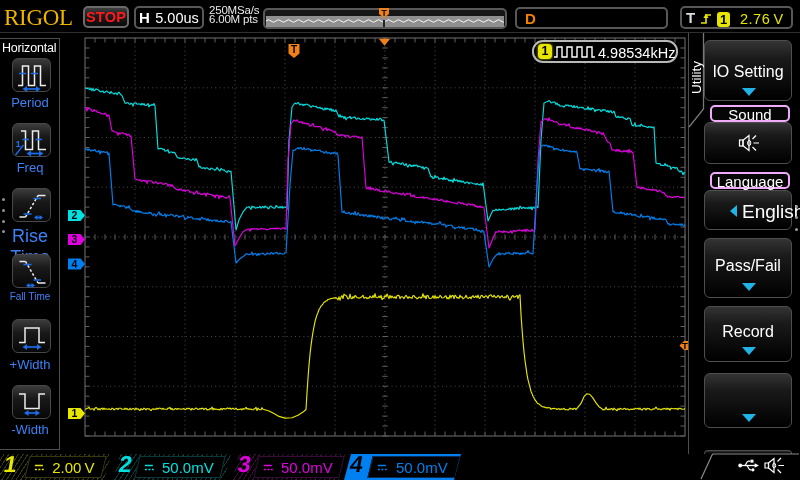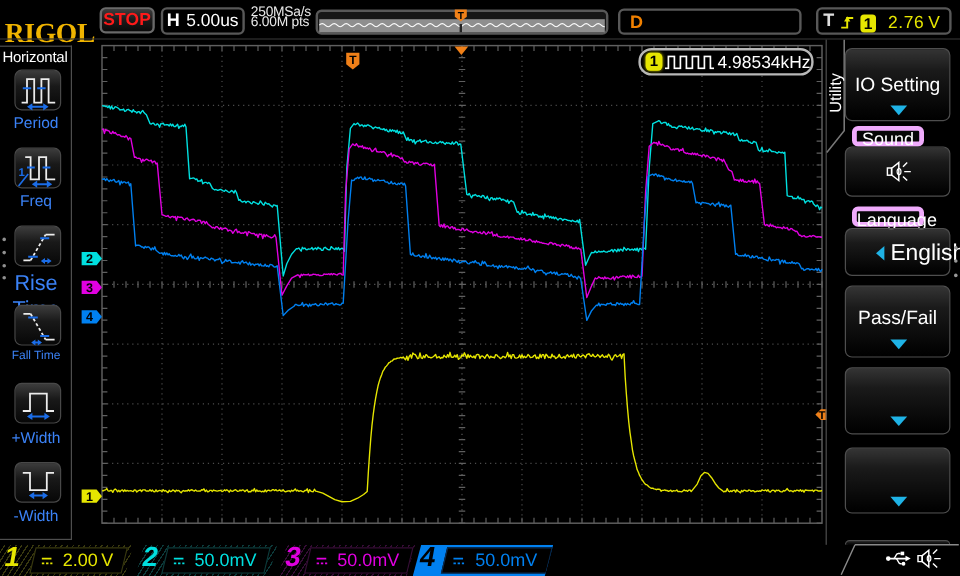--- a/index.html
+++ b/index.html
@@ -2,37 +2,37 @@
 <html><head><meta charset="utf-8">
 <style>
 *{margin:0;padding:0;box-sizing:border-box}
 html,body{width:800px;height:480px;background:#000;overflow:hidden;
  font-family:"Liberation Sans",sans-serif;position:relative}
 .abs{position:absolute}
 .box{border:2px solid #585858;border-radius:5px;background:#000}
 .topbtn{background:linear-gradient(#3e3e3e,#1c1c1c 45%,#0a0a0a)}
 .menubtn{position:absolute;left:704px;width:88px;border:1px solid #4e4e4e;border-radius:6px;
  background:linear-gradient(#343434,#1a1a1a 30%,#050505 85%,#000);color:#fff;text-align:center}
-.mlabel{position:absolute;left:710px;width:60px;border:4px solid #f0abfc;border-radius:5px;
+.mlabel{position:absolute;left:710px;width:80px;border:2px solid #f0abfc;border-radius:5px;
  background:#060606;color:#fff;text-align:center;font-size:15px}
 .tri-dn{width:0;height:0;border-left:7px solid transparent;border-right:7px solid transparent;
  border-top:8px solid #1fb3e6;position:absolute}
 .sbtn{position:absolute;left:12px;width:39px;height:34px;border:1px solid #484848;border-radius:6px;
  background:linear-gradient(#3c3c3c,#191919 40%,#070707)}
 .slab{position:absolute;left:0;width:60px;text-align:center;color:#3b82f6;font-size:13px}
 .chblk{position:absolute;top:454px;height:26px}
 .chnum{position:absolute;font-size:23px;font-weight:bold;transform:skewX(-10deg)}
 .vbox{position:absolute;top:1.5px;height:22px;background:#000;transform:skewX(-13.5deg);
  display:flex;align-items:center}
 </style>
 </head>
 <body>
 
-<div class="abs" style="left:4px;top:15px;width:78px;height:24px;color:#f0b400;
- font-family:'Liberation Serif',serif;font-weight:bold;font-size:23px;letter-spacing:-0.3px">RIGOL</div>
+<div class="abs" style="left:4px;top:5px;width:78px;height:24px;color:#f0b400;
+ font-family:'Liberation Serif',serif;font-weight:normal;font-size:23px;letter-spacing:-0.3px">RIGOL</div>
 <div class="abs topbtn" style="left:83px;top:6px;width:46px;height:22px;border:2px solid #6a6a6a;
  border-radius:5px;color:#ff1a1a;font-weight:bold;font-size:14.5px;text-align:center;
  line-height:19px;letter-spacing:0.2px">STOP</div>
 <div class="abs box" style="left:134px;top:6px;width:70px;height:23px">
  <span class="abs" style="left:3px;top:1px;color:#fff;font-weight:bold;font-size:15px">H</span>
  <span class="abs" style="left:16px;top:2px;width:50px;text-align:center;color:#fff;font-size:14.5px">5.00us</span>
 </div>
 <div class="abs" style="left:209px;top:6px;color:#e8e8e8;font-size:11.5px;line-height:9px;
  letter-spacing:-0.2px">250MSa/s<br>6.00M pts</div>
 <div class="abs box" style="left:263px;top:8px;width:244px;height:21px;background:#161616"></div>
@@ -167,20 +167,21 @@
 <div class="mlabel" style="top:171.5px;height:17px;line-height:16px">Language</div>
 <div class="menubtn" style="top:189.5px;height:40px;font-size:16px">
     <div style="margin-top:10px;margin-left:37px;font-size:19px;text-align:right">English</div>
     <div class="abs" style="left:25px;top:14px;width:0;height:0;border-top:6px solid transparent;border-bottom:6px solid transparent;border-right:7px solid #1fb3e6"></div>
   </div>
 <div class="menubtn" style="top:238px;height:60px;font-size:16px">
     <div style="margin-top:18px">Pass/Fail</div>
     <div class="tri-dn" style="left:37px;top:44px"></div>
   </div>
 <div class="menubtn" style="top:306px;height:56px;font-size:16px">
+    <div style="margin-top:16px">Record</div>
     <div class="tri-dn" style="left:37px;top:40px"></div>
   </div>
 <div class="menubtn" style="top:372.5px;height:55.5px;font-size:16px">
     <div class="tri-dn" style="left:37px;top:40px"></div>
   </div>
 <div class="menubtn" style="top:449.5px;height:4.5px;border-bottom:none;border-bottom-left-radius:0;border-bottom-right-radius:0"></div>
 <div class="abs" style="left:794.5px;top:204.5px;width:3.4px;height:3.4px;border-radius:50%;background:#999"></div>
 <div class="abs" style="left:794.5px;top:216px;width:3.4px;height:3.4px;border-radius:50%;background:#999"></div>
 <div class="abs" style="left:794.5px;top:227.5px;width:3.4px;height:3.4px;border-radius:50%;background:#999"></div>
 <div class="chblk" style="left:0px;width:111px;background:repeating-linear-gradient(123deg,#000 0 3.0px,#38380f 3.0px 4.0px);clip-path:polygon(0px 0, 111px 0, 104px 26px, 0 26px)">

